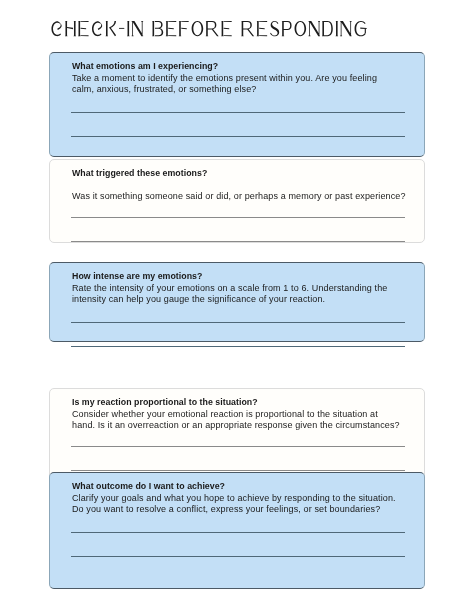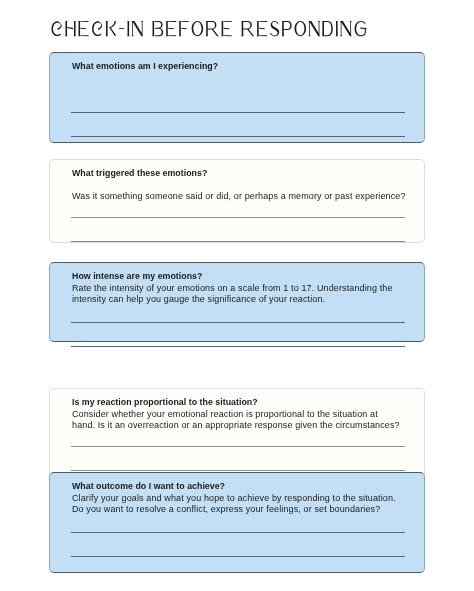--- a/index.html
+++ b/index.html
@@ -46,52 +46,53 @@
           <path d="M0 0H10.4V100H0ZM-2.6 0H13V2.4H-2.6ZM-2.6 97.6H13V100H-2.6ZM9.6 0 H37 C54.5 0 61.8 11 61.8 29.5 C61.8 48 53 59 35.5 59 H9.6 V52 H34C47.5 52 52.5 44 52.5 29.5 C52.5 14.5 47 7 34.5 7 H9.6 Z" transform="translate(231.18 0) scale(0.15200)"></path>
           <path d="M38.2 0 C59.5 0 76.3 21.5 76.3 50 C76.3 78.5 59.5 100 38.2 100 C16.8 100 0 78.5 0 50 C0 21.5 16.8 0 38.2 0 ZM38.2 6.5 C24 6.5 11.4 24 11.4 50 C11.4 76 24 93.5 38.2 93.5 C52.4 93.5 65 76 65 50 C65 24 52.4 6.5 38.2 6.5 Z" transform="translate(243.53 0) scale(0.15200)"></path>
           <path d="M0 0H5.2V100H0ZM-3.6 0H8.8V5H-3.6ZM-3.6 95H8.8V100H-3.6ZM62.9 0H68.1V100H62.9ZM59.3 0H71.7V5H59.3ZM59.3 95H71.7V100H59.3ZM5.2 0 H14.5 L68.1 88 V100 H60.5 L5.2 10 Z" transform="translate(258.09 0) scale(0.15200)"></path>
           <path d="M0 0H10.4V100H0ZM-2.6 0H13V2.4H-2.6ZM-2.6 97.6H13V100H-2.6ZM9.6 0 H35 C57 0 68.4 19.5 68.4 50 C68.4 80.5 57 100 35 100 H9.6 V93 H33C51.5 93 58.5 77 58.5 50 C58.5 23 51.5 7 33 7 H9.6 Z" transform="translate(271.40 0) scale(0.15200)"></path>
           <path d="M1.8 0H12.2V100H1.8ZM-1.2 0H15.2V2.4H-1.2ZM-1.2 97.6H15.2V100H-1.2Z" transform="translate(284.75 0) scale(0.15200)"></path>
           <path d="M0 0H5.2V100H0ZM-3.6 0H8.8V5H-3.6ZM-3.6 95H8.8V100H-3.6ZM62.9 0H68.1V100H62.9ZM59.3 0H71.7V5H59.3ZM59.3 95H71.7V100H59.3ZM5.2 0 H14.5 L68.1 88 V100 H60.5 L5.2 10 Z" transform="translate(289.72 0) scale(0.15200)"></path>
           <path d="M76 14 C68 4.5 57.5 0 45.5 0 C21 0 3.5 20.5 3.5 50.5 C3.5 80.5 20 100.5 45 100.5C58 100.5 69 95 76.5 85.5 L70.5 80 C64.5 88.5 56 93.5 46 93.5C27.5 93.5 14.5 76.5 14.5 50.5 C14.5 24 27.5 6.5 45.5 6.5 C55.5 6.5 64 10.5 70.5 19 ZM41 43 L82.9 46 L82.9 53 L41 50.5 ZM70.5 48 L78 46.5 V83 L70.5 81 Z" transform="translate(303.03 0) scale(0.15200)"></path>
         </g>
       </svg></div>
   <div id="cards-container">
-      <div class="card blue" style="top: 52px; height: 91px;">
+      <div class="card blue" style="top: 52px; height: 105px;">
         <div class="qblock">
           <div class="q-heading">What emotions am I experiencing?</div>
+          <div class="q-body"><span>Take a moment to identify the emotions present within you. Are you feeling</span><br><span>calm, anxious, frustrated, or something else?</span></div>
         </div>
         <div class="rule" style="top: 59px;"></div>
         <div class="rule" style="top: 83px;"></div>
       </div>
       <div class="card white" style="top: 159px; height: 84px;">
         <div class="qblock">
           <div class="q-heading">What triggered these emotions?</div>
           <div class="q-body"><br><span>Was it something someone said or did, or perhaps a memory or past experience?</span></div>
         </div>
         <div class="rule" style="top: 57px;"></div>
         <div class="rule" style="top: 81px;"></div>
       </div>
       <div class="card blue" style="top: 262px; height: 80px;">
         <div class="qblock">
           <div class="q-heading">How intense are my emotions?</div>
-          <div class="q-body"><span>Rate the intensity of your emotions on a scale from 1 to 17. Understanding the</span><br><span>intensity can help you gauge the significance of your reaction.</span></div>
+          <div class="q-body"><span>Rate the intensity of your emotions on a scale from 1 to 6. Understanding the</span><br><span>intensity can help you gauge the significance of your reaction.</span></div>
         </div>
         <div class="rule" style="top: 59px;"></div>
         <div class="rule" style="top: 83px;"></div>
       </div>
       <div class="card white" style="top: 388px; height: 99px;">
         <div class="qblock">
           <div class="q-heading">Is my reaction proportional to the situation?</div>
           <div class="q-body"><span>Consider whether your emotional reaction is proportional to the situation at</span><br><span>hand. Is it an overreaction or an appropriate response given the circumstances?</span></div>
         </div>
         <div class="rule" style="top: 57px;"></div>
         <div class="rule" style="top: 81px;"></div>
       </div>
-      <div class="card blue" style="top: 472px; height: 101px;">
+      <div class="card blue" style="top: 472px; height: 117px;">
         <div class="qblock">
           <div class="q-heading">What outcome do I want to achieve?</div>
           <div class="q-body"><span>Clarify your goals and what you hope to achieve by responding to the situation.</span><br><span>Do you want to resolve a conflict, express your feelings, or set boundaries?</span></div>
         </div>
         <div class="rule" style="top: 59px;"></div>
         <div class="rule" style="top: 83px;"></div>
       </div>
     </div>
 </div>
 

